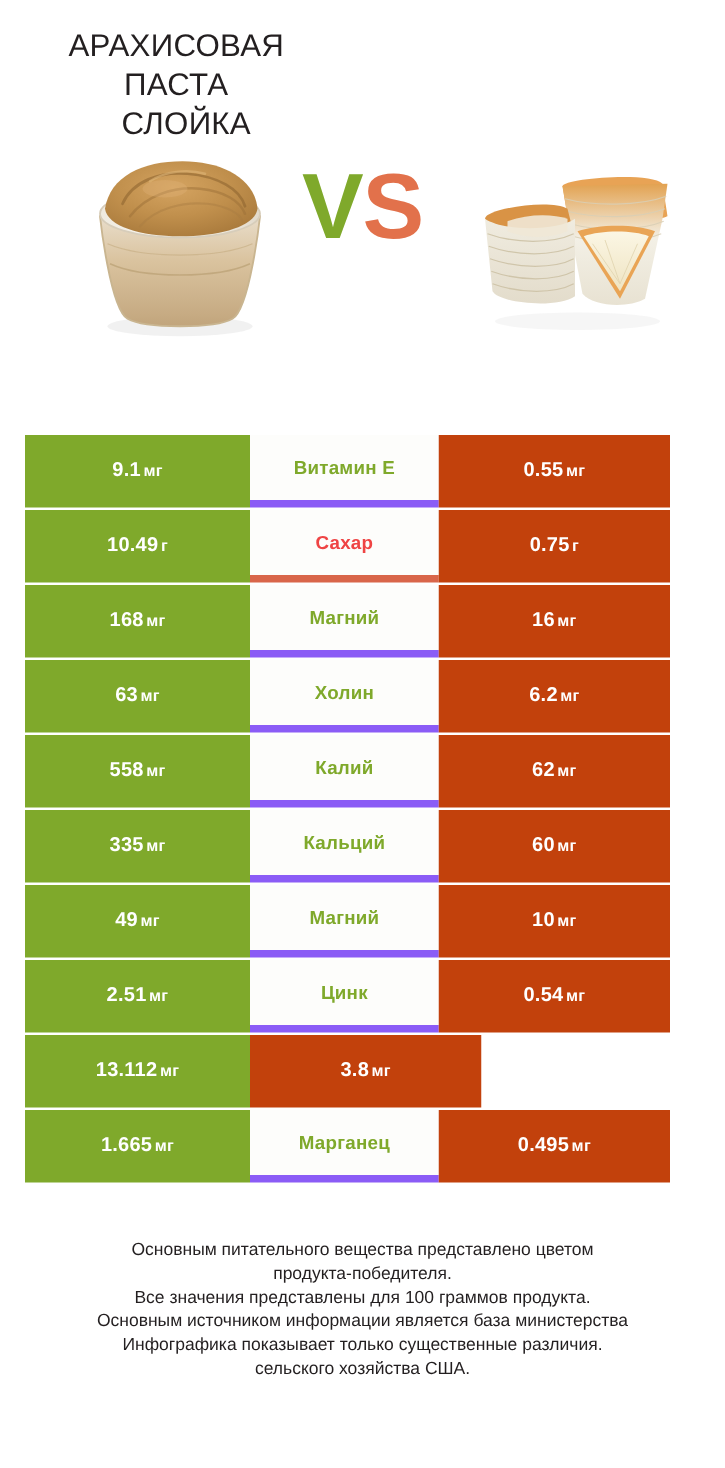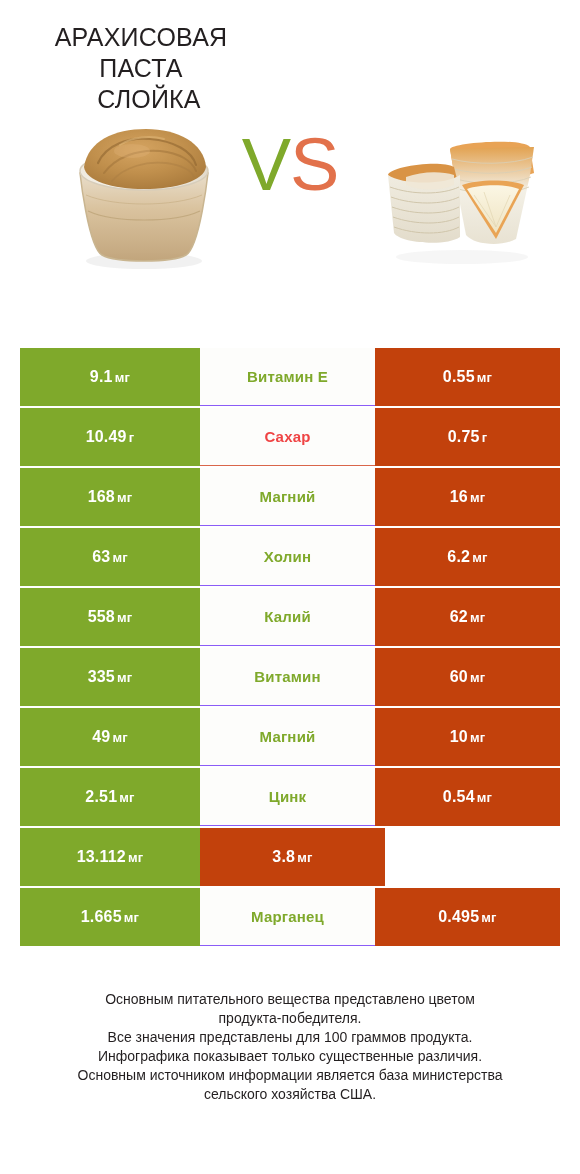--- a/index.html
+++ b/index.html
@@ -55,21 +55,21 @@
   .hero-right { left: 370px; width: 180px; height: 160px; }
 
   .vs {
     position: absolute;
     left: 236px;
     top: 8px;
     width: 108px;
     text-align: center;
     font-size: 74px;
     line-height: 84px;
-    font-weight: 400;
+    font-weight: 700;
     letter-spacing: -1px;
   }
   .vs .v { color: #7fa92b; }
   .vs .s { color: #e2714b; }
 
   
   .table {
     position: absolute;
     left: 20px;
     top: 348px;
@@ -90,23 +90,23 @@
     width: 180px;
     background: #7fa92b;
     color: #ffffff;
   }
   .cell-right {
     width: 185px;
     background: #c2410c;
     color: #ffffff;
   }
   .cell-mid {
-    width: 175px;
+    width: 151px;
     background: #fdfdfb;
-    border-bottom: 1px solid #8b5cf6;
+    border-bottom: 6px solid #8b5cf6;
   }
   .cell-mid.orange { border-bottom-color: #d9664a; }
 
   .val {
     font-size: 16px;
     font-weight: 700;
     letter-spacing: 0.2px;
     white-space: nowrap;
   }
   .val .unit {
@@ -288,21 +288,21 @@
       </div>
       <div class="cell cell-right">
         <span class="val">62<span class="unit">мг</span></span>
       </div>
     </div>
     <div class="row">
       <div class="cell cell-left">
         <span class="val">335<span class="unit">мг</span></span>
       </div>
       <div class="cell cell-mid">
-        <span class="label">Витамин</span>
+        <span class="label">Кальций</span>
       </div>
       <div class="cell cell-right">
         <span class="val">60<span class="unit">мг</span></span>
       </div>
     </div>
     <div class="row">
       <div class="cell cell-left">
         <span class="val">49<span class="unit">мг</span></span>
       </div>
       <div class="cell cell-mid">
@@ -341,16 +341,16 @@
       <div class="cell cell-right">
         <span class="val">0.495<span class="unit">мг</span></span>
       </div>
     </div>
   </div>
 
 <div class="footer">
   <p>Основным питательного вещества представлено цветом</p>
   <p>продукта-победителя.</p>
   <p>Все значения представлены для 100 граммов продукта.</p>
+  <p>Основным источником информации является база министерства</p>
   <p>Инфографика показывает только существенные различия.</p>
-  <p>Основным источником информации является база министерства</p>
   <p>сельского хозяйства США.</p>
 </div>
 
 </body></html>

